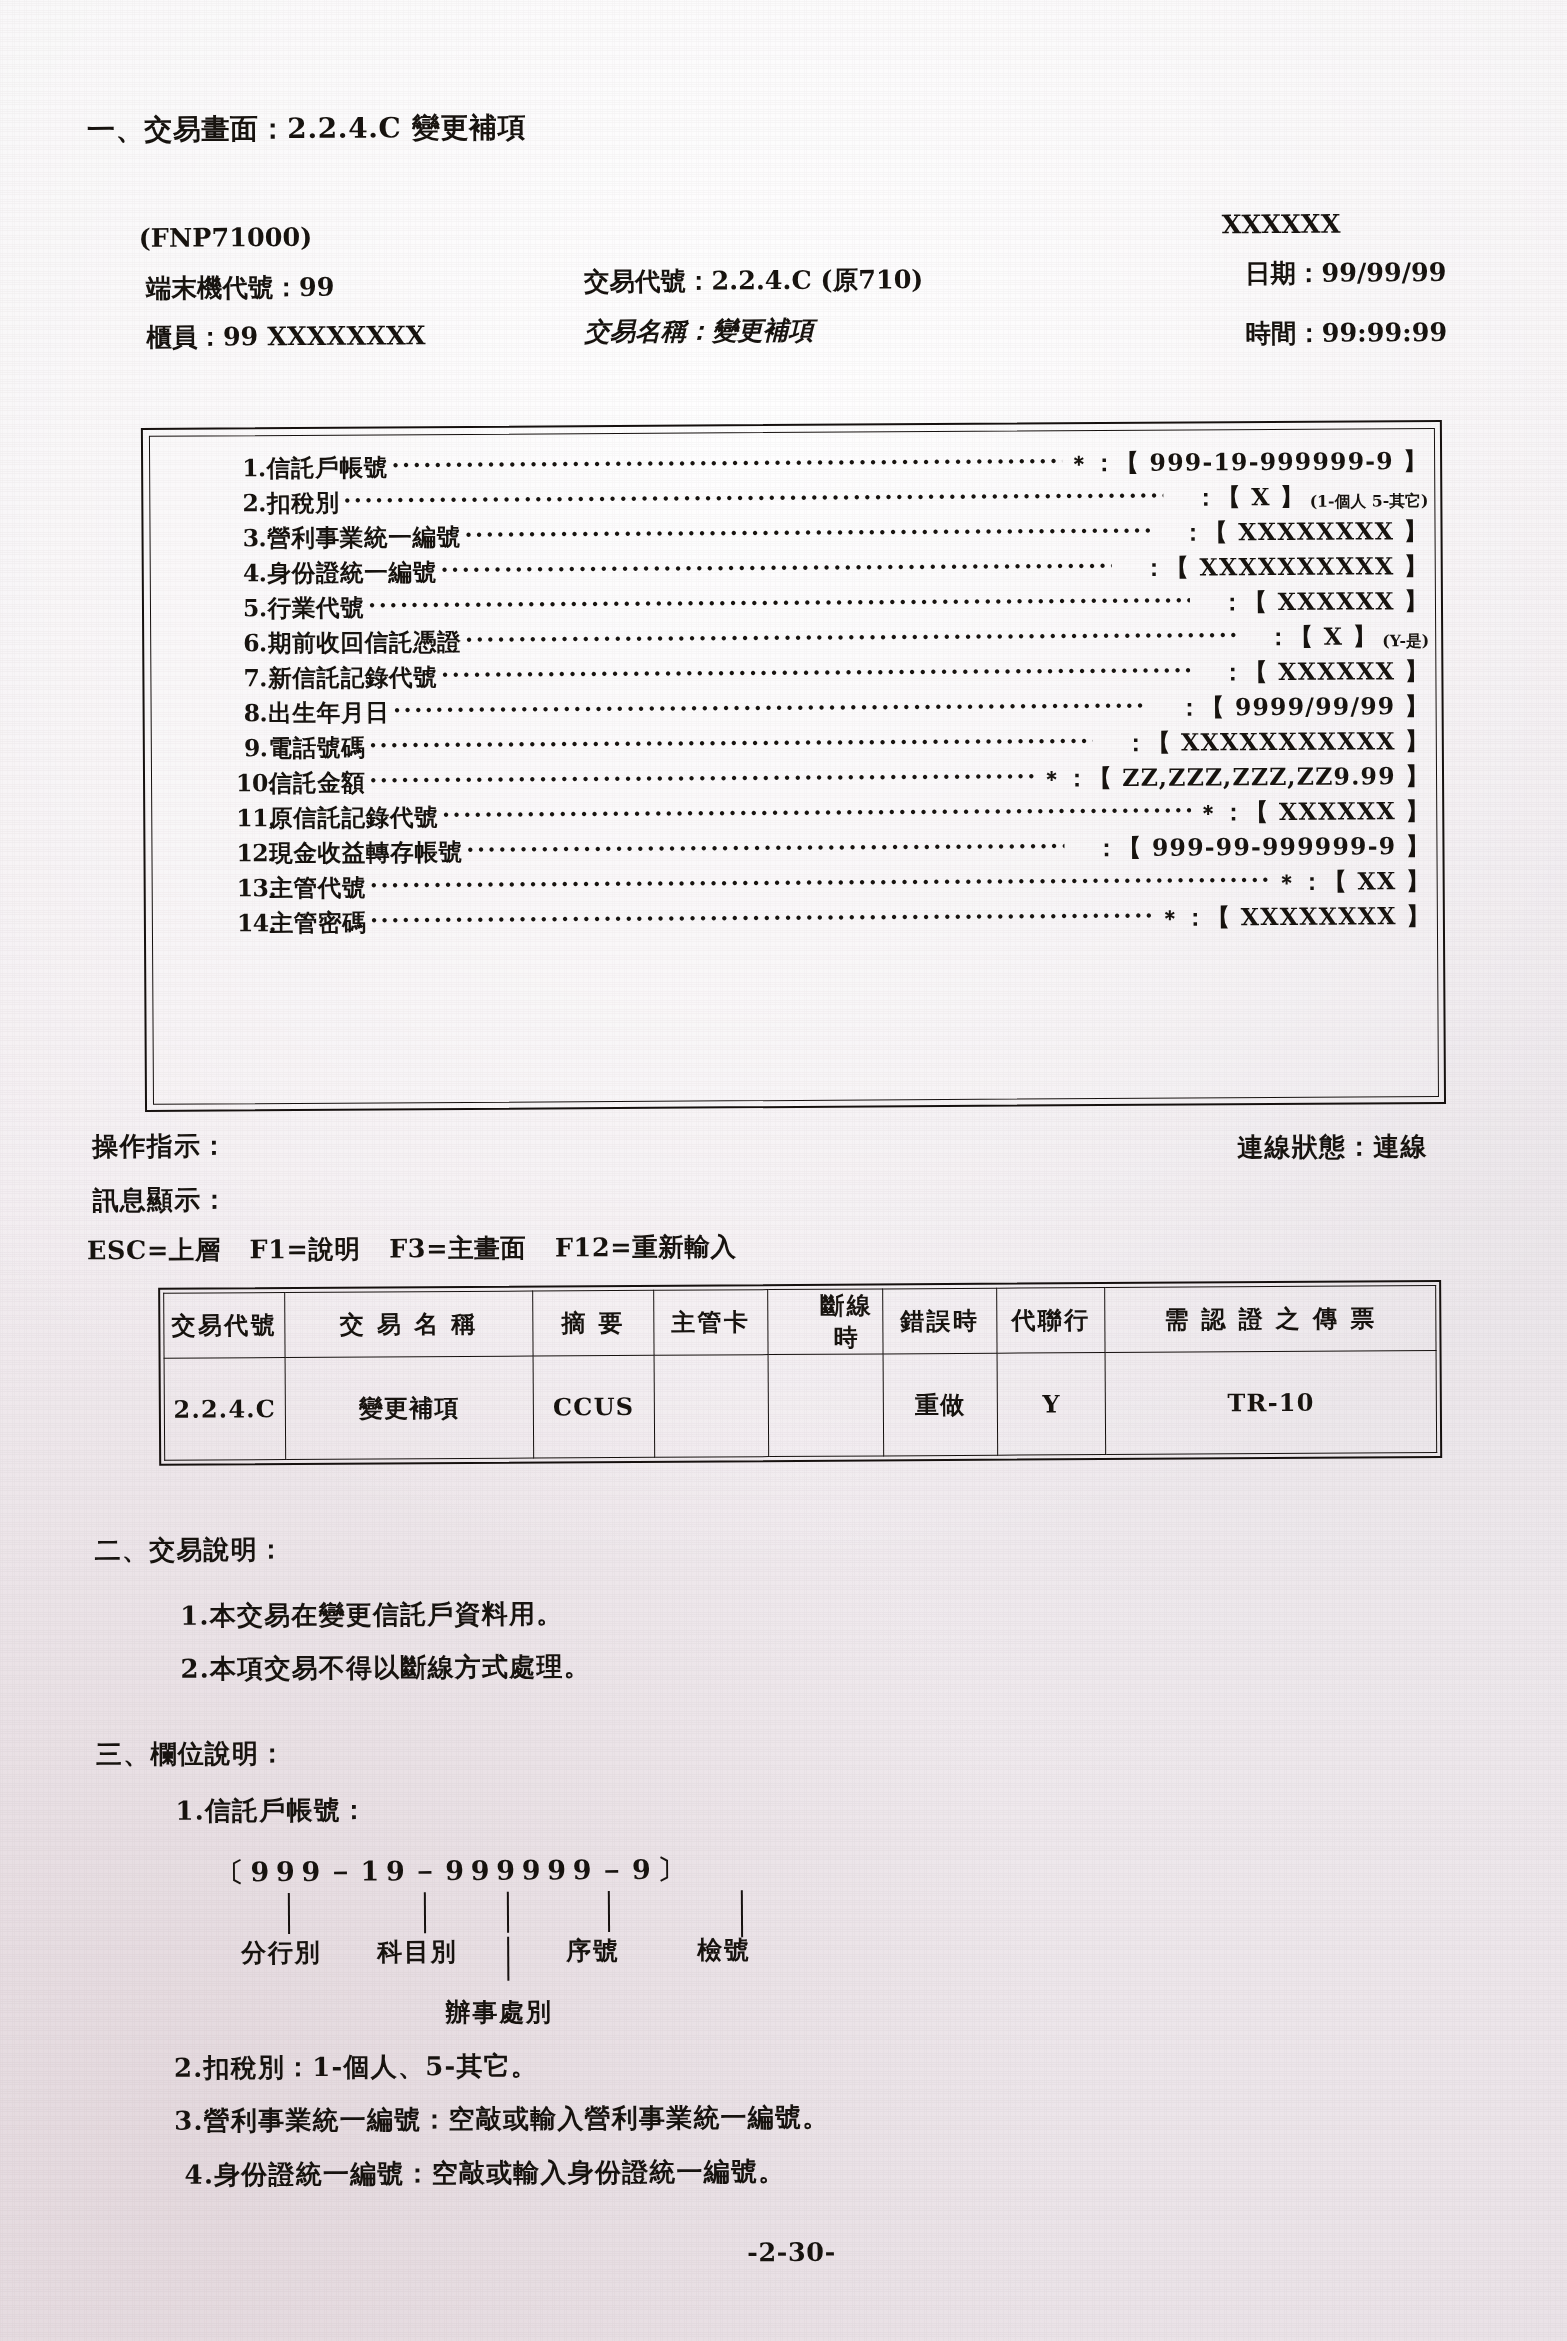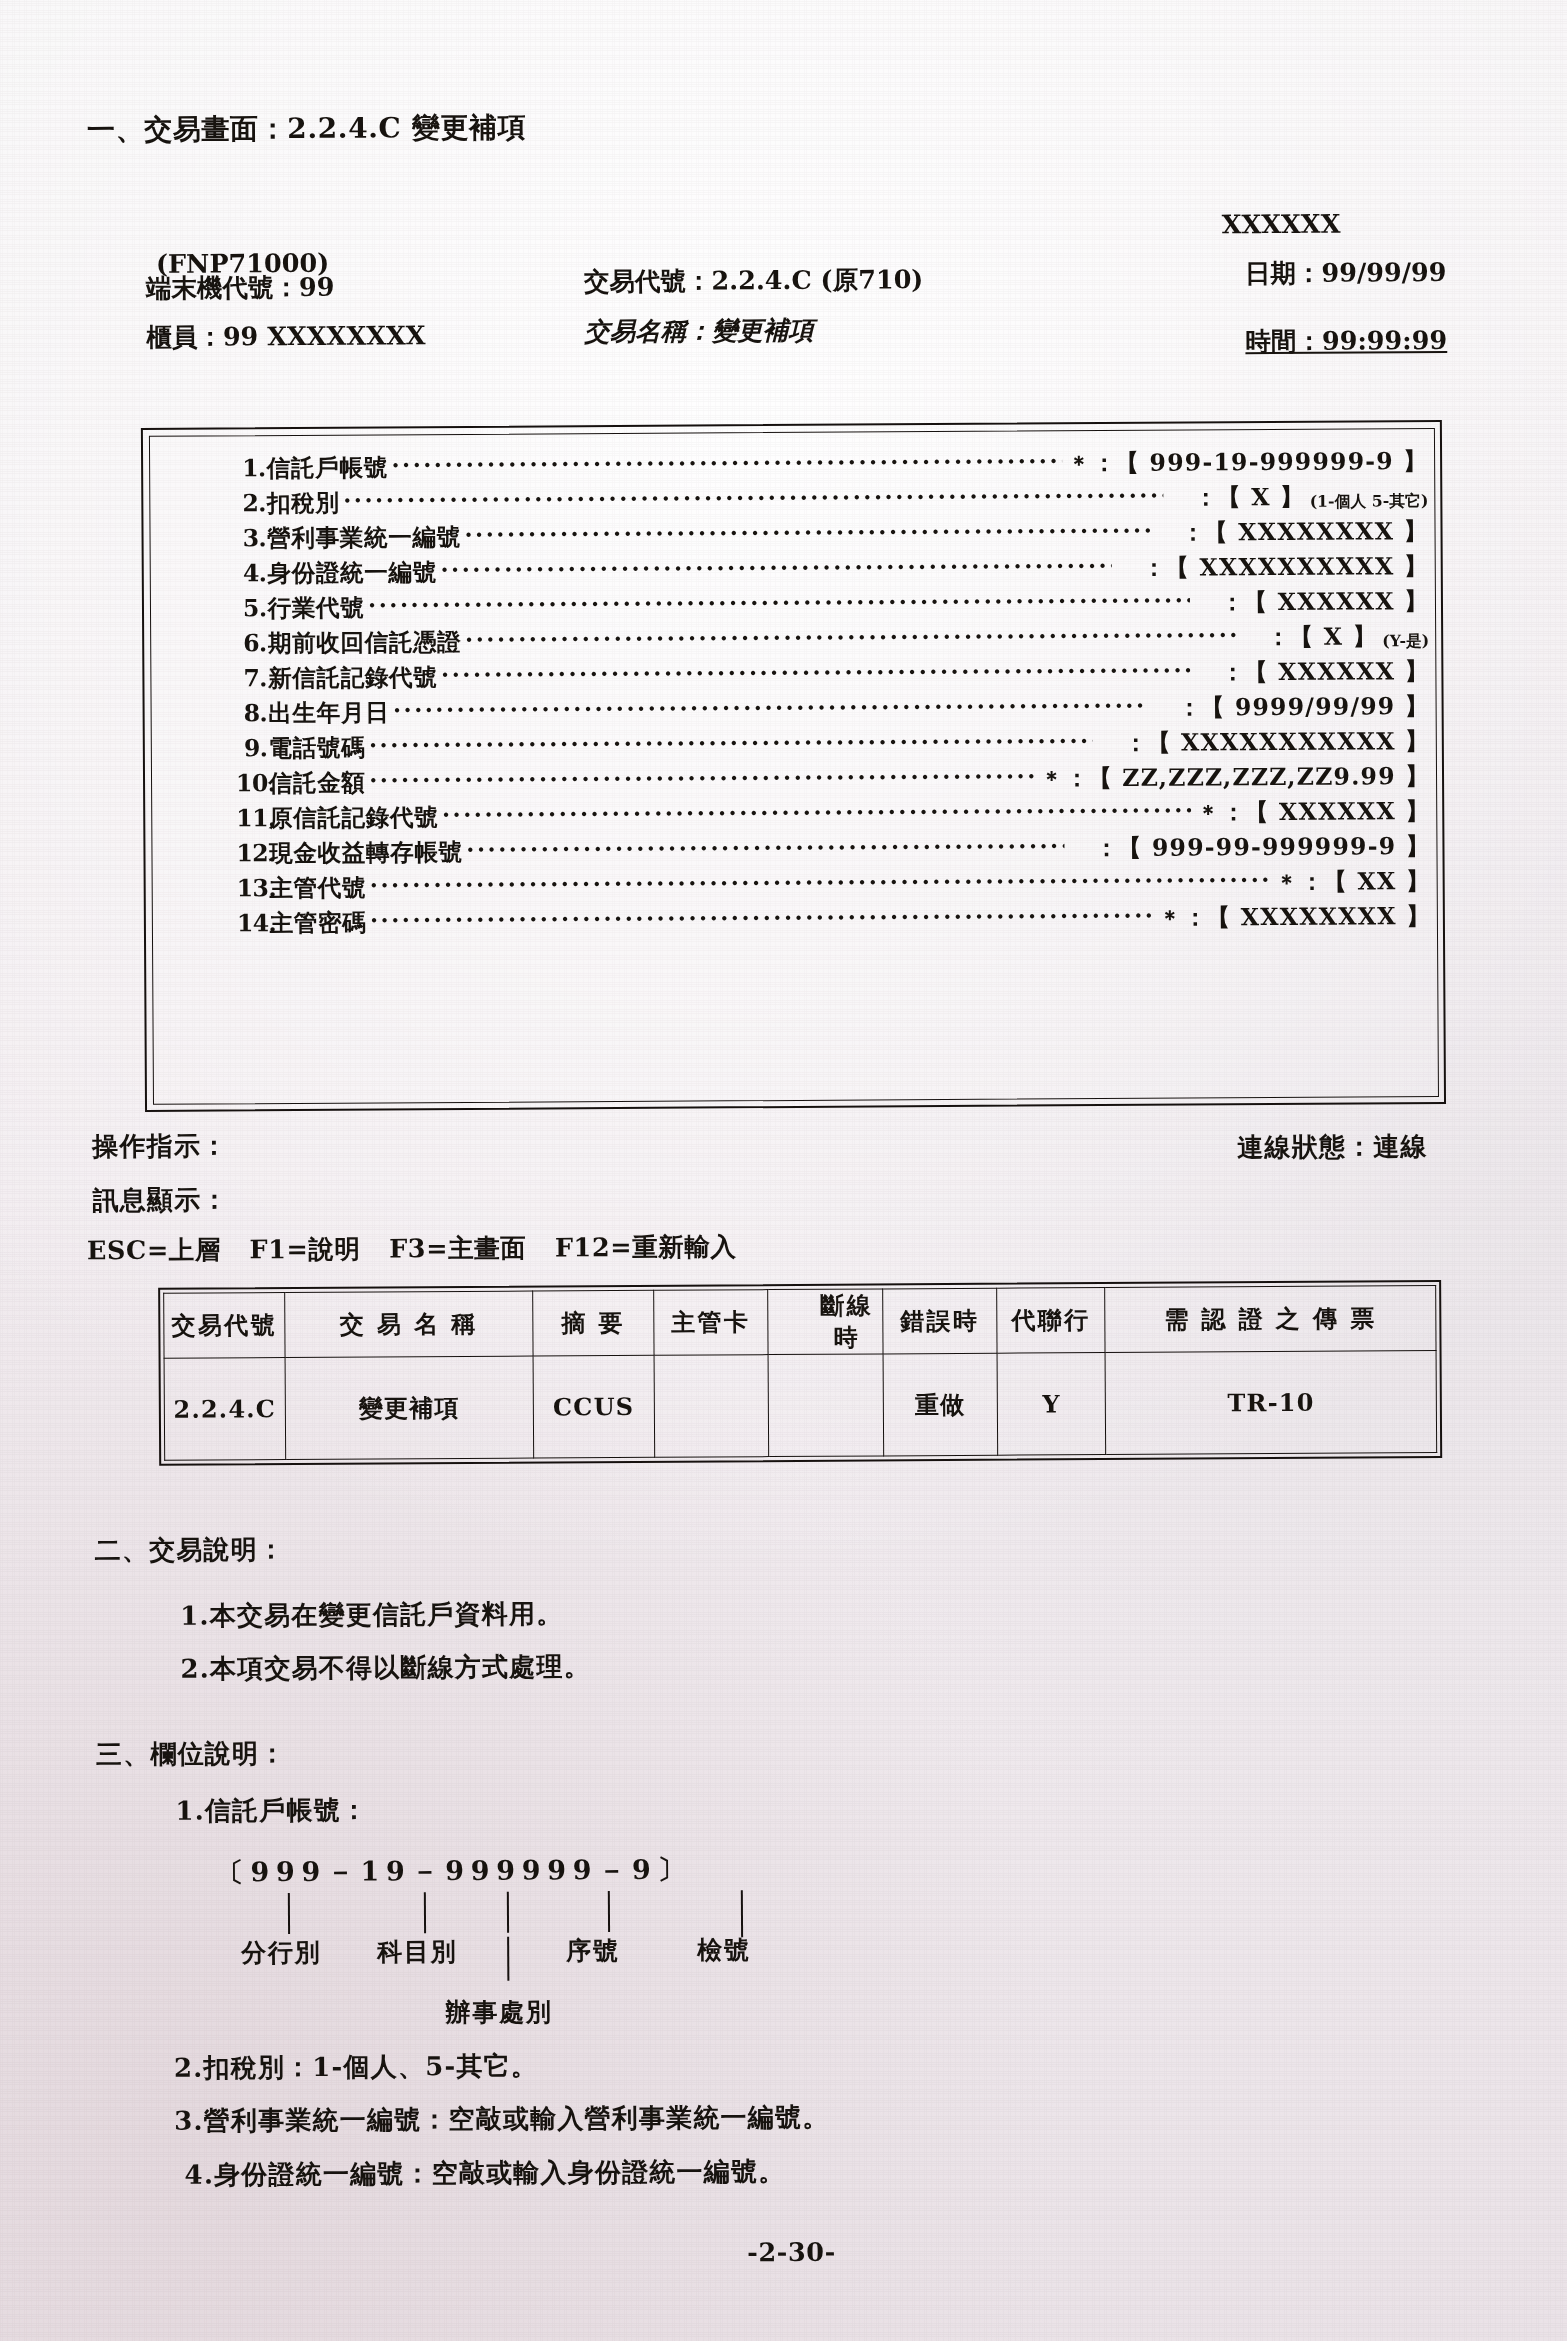--- a/index.html
+++ b/index.html
@@ -116,30 +116,30 @@
 </head>
 <body>
 
 <div id="paper"></div>
 <div id="grain"></div>
 
 <div id="content">
 
   <div class="txt h1" style="left:92px; top:112px;">一、交易畫面：2.2.4.C 變更補項</div>
 
-  <div class="txt hdr" style="left:160px; top:222px;margin-top:26px;">(FNP71000)</div>
+  <div class="txt hdr" style="left:143px; top:222px;">(FNP71000)</div>
   <div class="txt hdr" style="left:1226px; top:215px;">XXXXXX</div>
 
   <div class="txt hdr" style="left:150px; top:272px;">端末機代號：99</div>
   <div class="txt hdr" style="left:588px; top:268px;">交易代號：2.2.4.C (原710)</div>
   <div class="txt hdr" style="left:1249px; top:264px;">日期：99/99/99</div>
 
   <div class="txt hdr" style="left:150px; top:321px;">櫃員：99 XXXXXXXX</div>
   <div class="txt hdr" style="left:588px; top:318px;font-style:italic;">交易名稱：變更補項</div>
-  <div class="txt hdr" style="left:1249px; top:332px;text-decoration:underline;">時間：99:99:99</div>
+  <div class="txt hdr" style="left:1249px; top:324px;">時間：99:99:99</div>
 
   <div id="screenbox">
     <div id="fieldlist">
         <div class="frow">
           <span class="fnum">1.</span>
           <span class="flabel">信託戶帳號</span>
           <span class="fdots">························································································································</span>
           <span class="freq">＊</span>
           <span class="fcolon">：</span>
           <span class="fval">【 999-19-999999-9 】</span>

